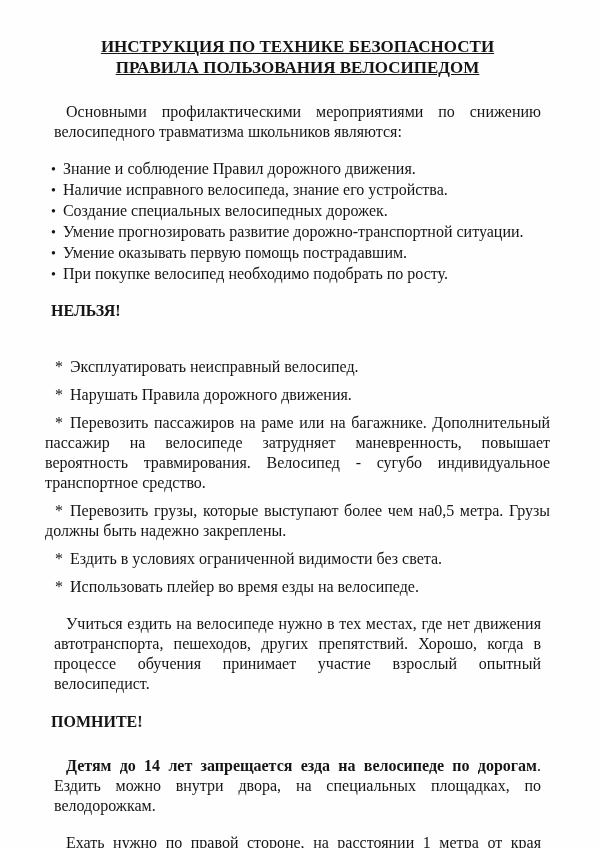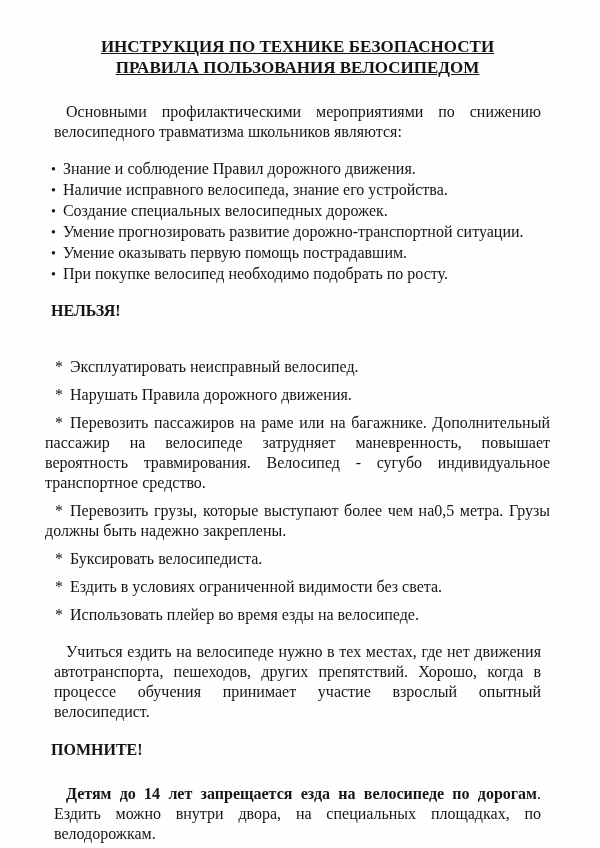--- a/index.html
+++ b/index.html
@@ -87,21 +87,20 @@
     <p class="li-dot"><span class="marker marker-dot">•</span><span>При покупке велосипед необходимо подобрать по росту.</span></p>
   </div>
 
   <p class="section-heading">НЕЛЬЗЯ!</p>
 
   <div>
     <p class="li-star"><span class="marker">*</span><span>Эксплуатировать неисправный велосипед.</span></p>
     <p class="li-star"><span class="marker">*</span><span>Нарушать Правила дорожного движения.</span></p>
     <p class="li-star"><span class="marker">*</span><span>Перевозить пассажиров на раме или на багажнике. Дополнительный пассажир на велосипеде затрудняет маневренность, повышает вероятность травмирования. Велосипед - сугубо индивидуальное транспортное средство.</span></p>
     <p class="li-star"><span class="marker">*</span><span>Перевозить грузы, которые выступают более чем на0,5 метра. Грузы должны быть надежно закреплены.</span></p>
-    <p class="li-star"><span class="marker">*</span><span>Буксировать велосипедиста.</span></p>
     <p class="li-star"><span class="marker">*</span><span>Ездить в условиях ограниченной видимости без света.</span></p>
     <p class="li-star"><span class="marker">*</span><span>Использовать плейер во время езды на велосипеде.</span></p>
   </div>
 
   <p class="para">Учиться ездить на велосипеде нужно в тех местах, где нет движения автотранспорта, пешеходов, других препятствий. Хорошо, когда в процессе обучения принимает участие взрослый опытный велосипедист.</p>
 
   <p class="section-heading second">ПОМНИТЕ!</p>
 
   <p class="para"><b class="lead-bold">Детям до 14 лет запрещается езда на велосипеде по дорогам</b><span>. Ездить можно внутри двора, на специальных площадках, по велодорожкам.</span></p>
 

